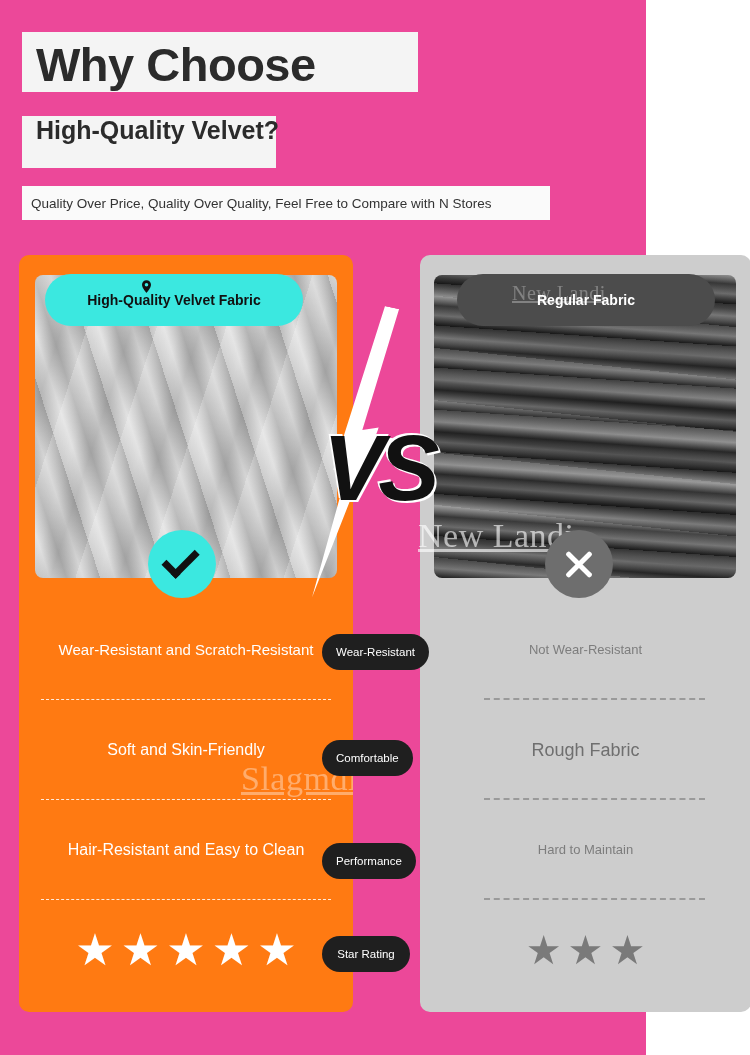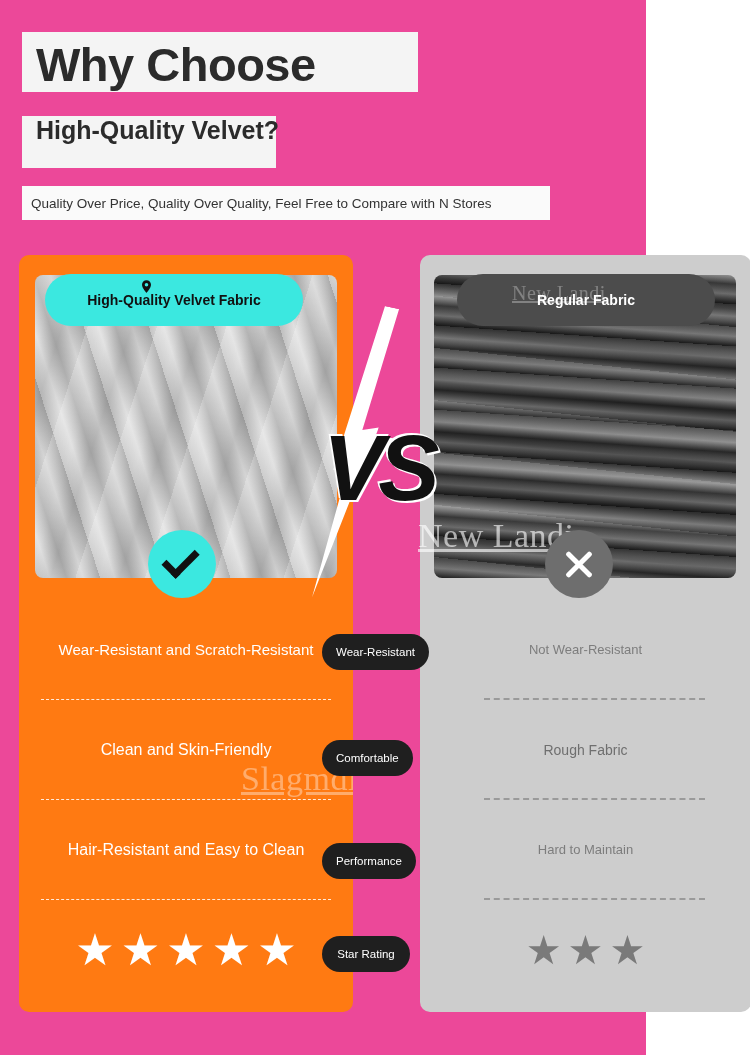--- a/index.html
+++ b/index.html
@@ -181,21 +181,21 @@
     color: #ffffff;
     font-size: 16px;
     line-height: 1.35;
   }
   .row-left .row-text.small { font-size: 15px; }
   .row-right .row-text {
     color: #7d7d7d;
     font-size: 13px;
     line-height: 1.35;
   }
-  .row-right .row-text.big { color: #6f6f6f; font-size: 14px; }
+  .row-right .row-text.big { color: #6f6f6f; font-size: 18px; }
 
   .dash-left {
     position: absolute;
     left: 22px; right: 22px; bottom: 0;
     border-top: 1px dashed rgba(255,255,255,0.85);
   }
   .dash-right {
     position: absolute;
     left: 64px; right: 46px; bottom: 0;
     border-top: 2px dashed #9a9a9a;
@@ -326,21 +326,21 @@
     </div>
 
     <div class="wm wm-left">Slagmdi</div>
 
     <div class="rows">
       <div class="row row-left">
         <div class="row-text small">Wear-Resistant and Scratch-Resistant</div>
         <div class="dash-left"></div>
       </div>
       <div class="row row-left">
-        <div class="row-text">Clean and Skin-Friendly</div>
+        <div class="row-text">Soft and Skin-Friendly</div>
         <div class="dash-left"></div>
       </div>
       <div class="row row-left">
         <div class="row-text">Hair-Resistant and Easy to Clean</div>
         <div class="dash-left"></div>
       </div>
       <div class="row row-left">
         <div class="stars">
           <span class="star star-white">★</span>
           <span class="star star-white">★</span>

